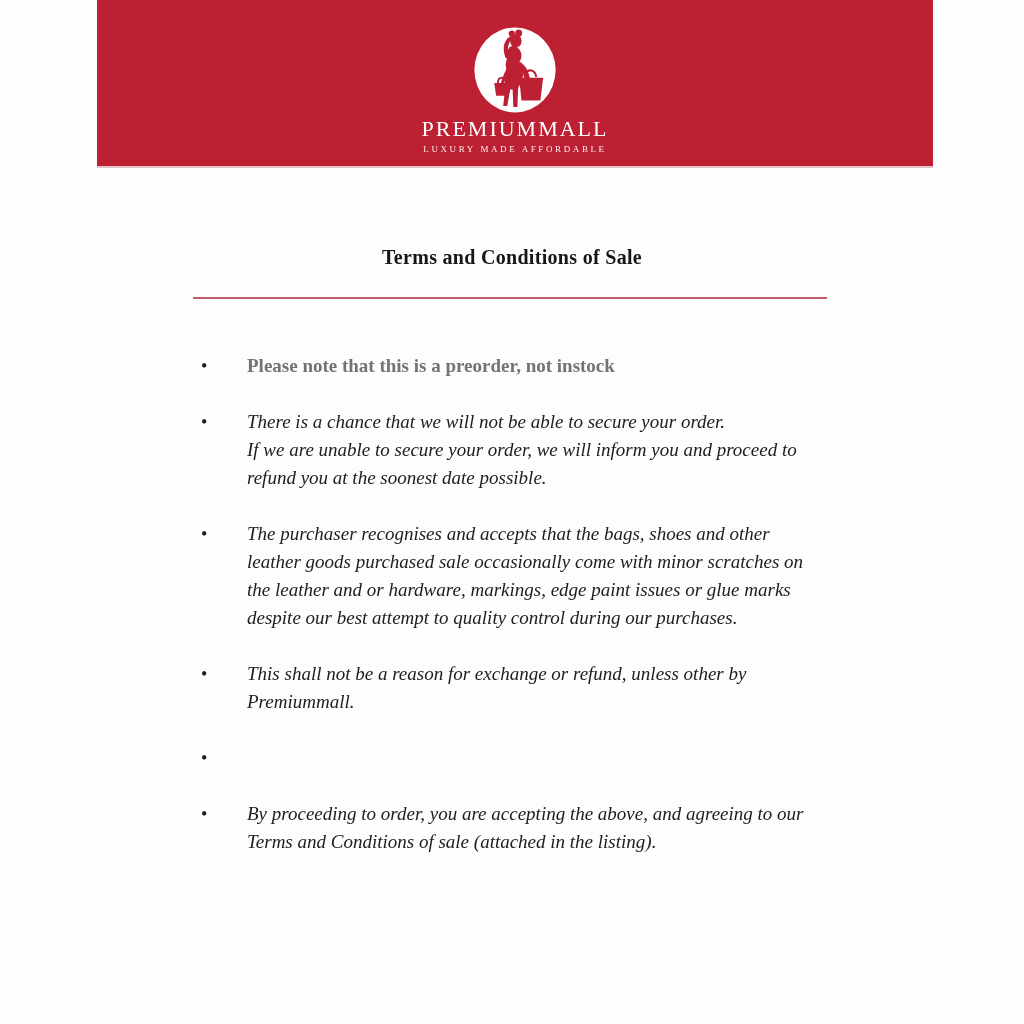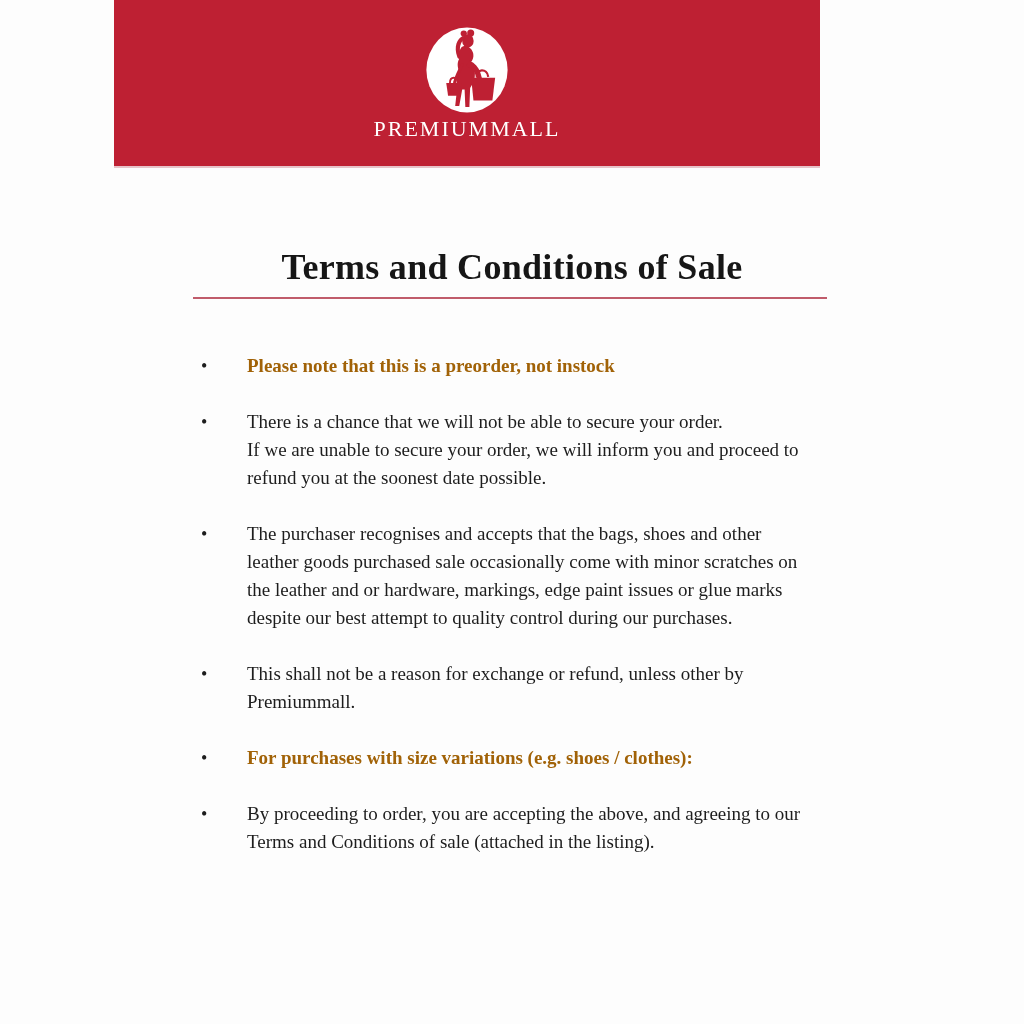--- a/index.html
+++ b/index.html
@@ -7,24 +7,25 @@
     width: 1024px; height: 1024px;
     background: #fdfdfd;
     position: relative;
     font-family: "Liberation Serif", "DejaVu Serif", serif;
     overflow: hidden;
   }
 
   
   .header-banner {
     position: absolute;
-    left: 114px; top: 0;
-    width: 706px; height: 166px;
+    left: 97px; top: 0;
+    width: 819px; height: 166px;
     background: #be2033;
     border-bottom: 2px solid #e6c3c9;
+    padding-left: 17px;
   }
   .logo-wrap {
     position: absolute;
     left: 50%; top: 22px;
     transform: translateX(-50%);
     width: 96px; height: 96px;
   }
   .brand-name {
     position: absolute;
     left: 0; top: 116px; width: 100%;
@@ -43,21 +44,21 @@
     letter-spacing: 2.6px;
     font-variant: small-caps;
     text-transform: uppercase;
   }
 
   
   .page-title {
     position: absolute;
     left: 0; top: 246px; width: 100%;
     text-align: center;
-    font-size: 36px;
+    font-size: 20px;
     font-weight: bold;
     color: #161616;
     letter-spacing: 0.3px;
   }
   .title-divider {
     position: absolute;
     left: 193px; top: 297px;
     width: 634px; height: 0;
     border-top: 2px solid #c05c6b;
   }
@@ -77,26 +78,27 @@
   .bullet-marker {
     flex: 0 0 46px;
     padding-left: 5px;
     font-size: 18px;
     color: #1d1d1d;
   }
   .bullet-content { flex: 1 1 auto; }
   .bullet-heading {
     display: block;
     font-weight: bold;
-    color: #a16207;
+    color: #737373;
     white-space: pre-line;
   }
   .bullet-body {
     display: block;
     white-space: pre-line;
+    font-style: italic;
   }
 </style>
 </head>
 <body>
 
 <div class="header-banner">
   <div class="logo-wrap">
     <svg width="96" height="96" viewBox="0 0 104 96" aria-hidden="true">
 
       <ellipse cx="52" cy="48" rx="44" ry="46" fill="#ffffff"></ellipse>
@@ -121,20 +123,21 @@
 
         <path d="M 62.5 56 C 61.5 46.5 74 45.5 75 55.5" stroke-width="2.4"></path>
 
         <path d="M 47 42 C 43.5 48.5 40.5 54.5 38.5 61.5" stroke-width="3.2" stroke-linecap="round"></path>
 
         <path d="M 33.5 62 C 33.5 54.5 42 54.5 42 62" stroke-width="2"></path>
       </g>
     </svg>
   </div>
   <div class="brand-name">PREMIUMMALL</div>
+  <div class="brand-tagline">LUXURY MADE AFFORDABLE</div>
 </div>
 
 <div class="page-title">Terms and Conditions of Sale</div>
 <div class="title-divider"></div>
 
 <div class="terms-list">
   <div class="bullet-item">
     <span class="bullet-marker">•</span>
     <span class="bullet-content">
       <span class="bullet-heading">Please note that this is a preorder, not instock</span>
@@ -168,21 +171,20 @@
     <span class="bullet-content">
       <span class="bullet-heading"></span>
       <span class="bullet-body">This shall not be a reason for exchange or refund, unless other by
 Premiummall.</span>
     </span>
   </div>
 
   <div class="bullet-item">
     <span class="bullet-marker">•</span>
     <span class="bullet-content">
-      <span class="bullet-heading">For purchases with size variations (e.g. shoes / clothes):</span>
     </span>
   </div>
 
   <div class="bullet-item">
     <span class="bullet-marker">•</span>
     <span class="bullet-content">
       <span class="bullet-heading"></span>
       <span class="bullet-body">By proceeding to order, you are accepting the above, and agreeing to our
 Terms and Conditions of sale (attached in the listing).</span>
     </span>

